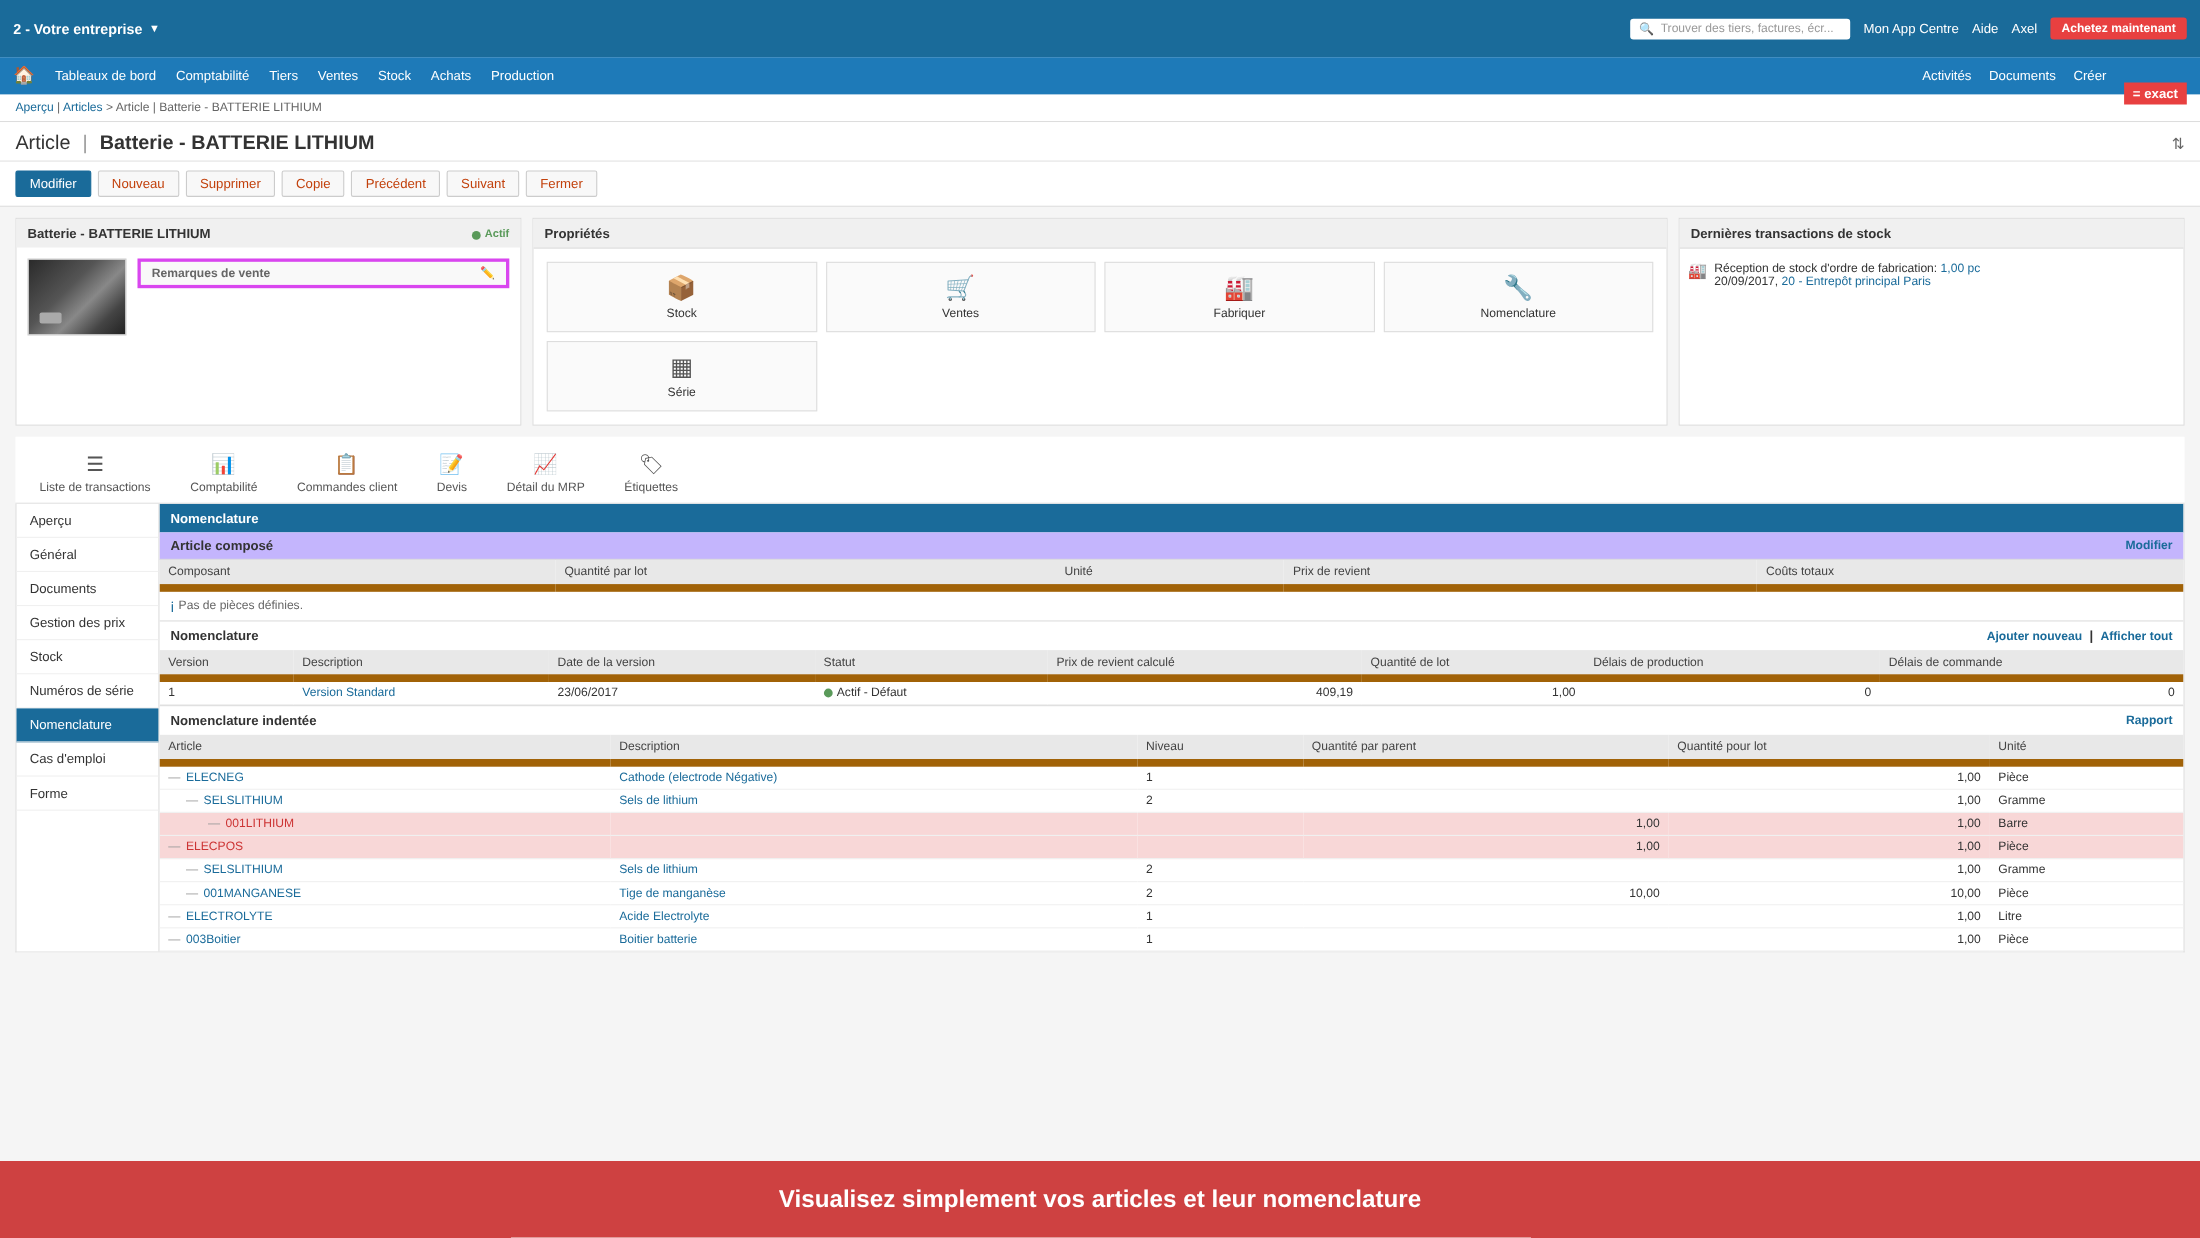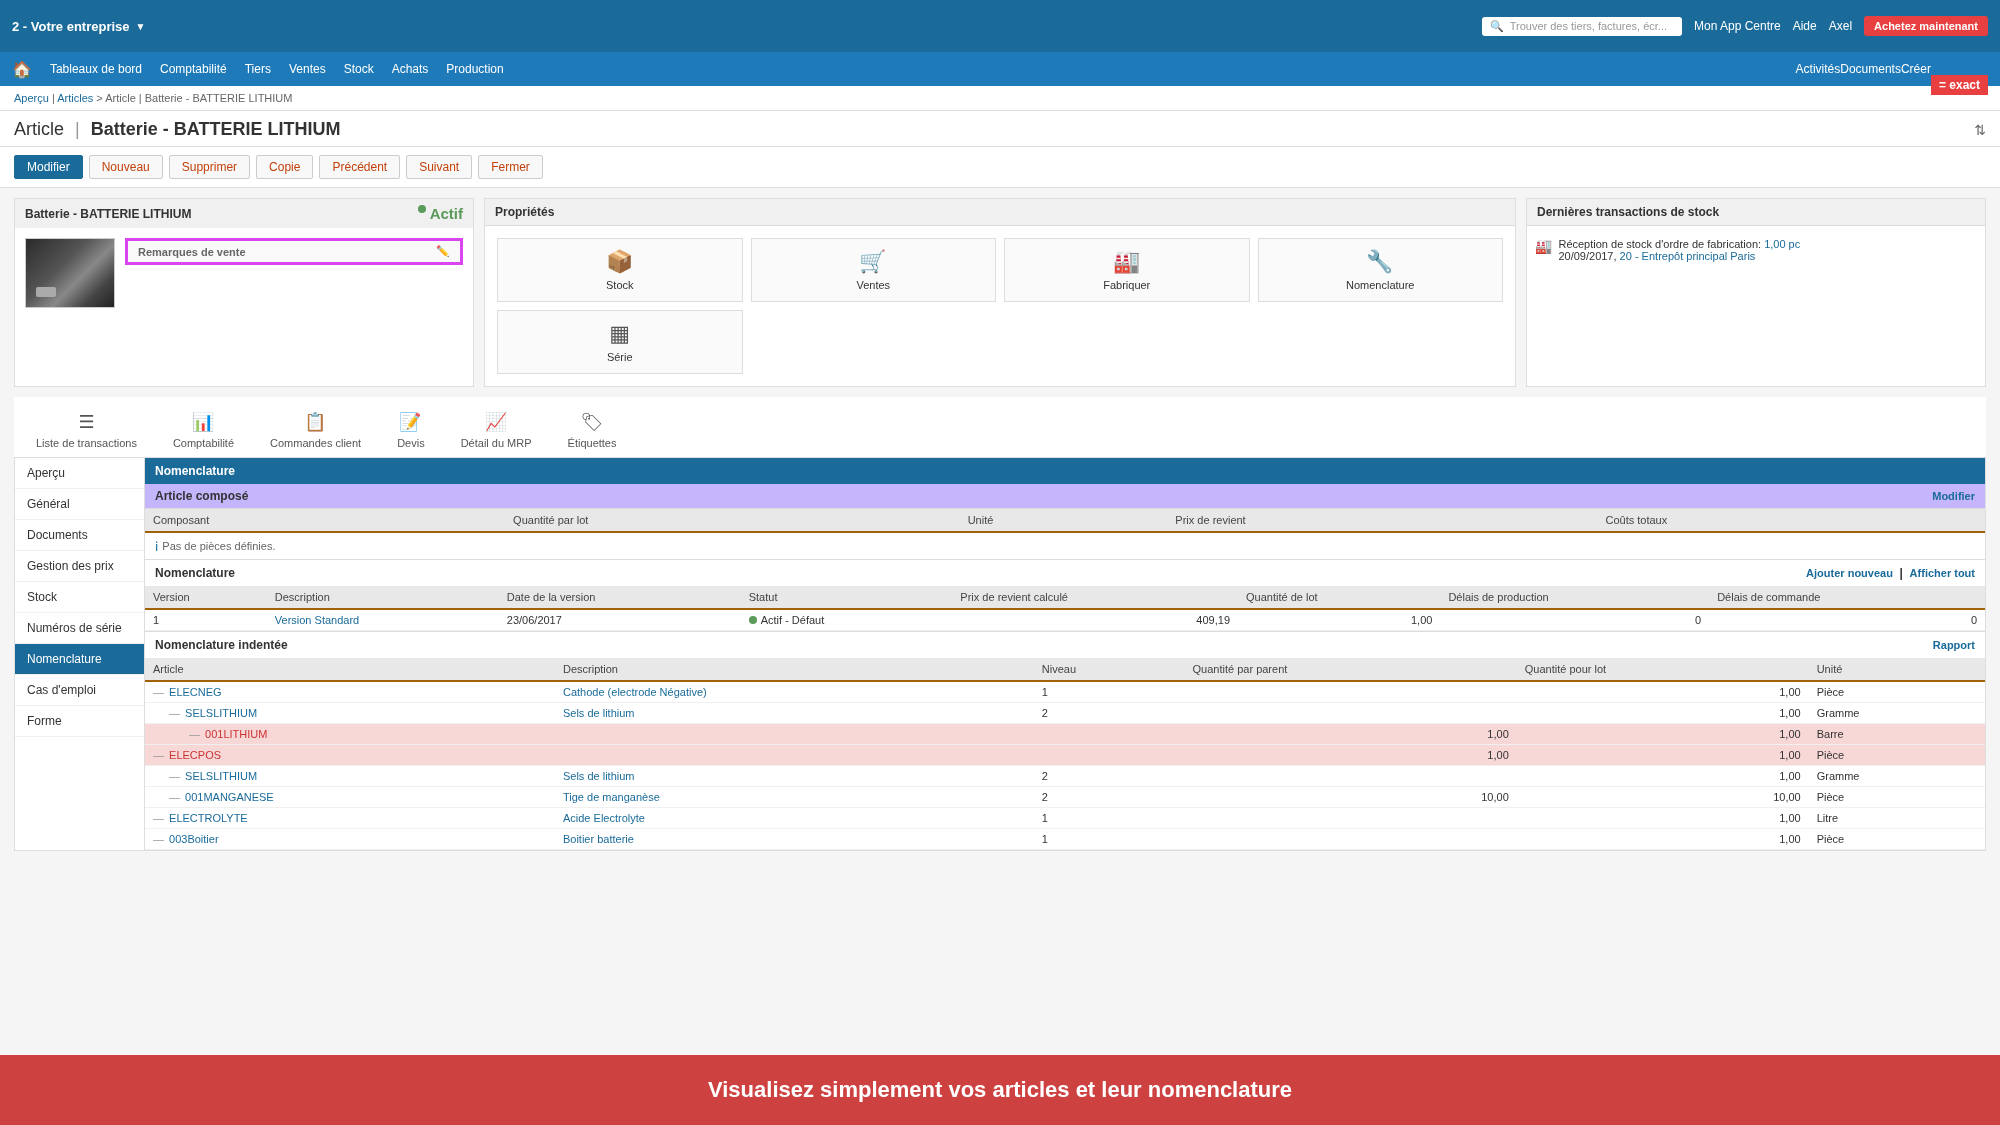--- a/index.html
+++ b/index.html
@@ -73,20 +73,21 @@
     .nav-item {
       color: white;
       font-size: 12px;
       cursor: pointer;
       padding: 6px 0;
       text-decoration: none;
     }
     .nav-bar-right {
       display: flex;
       align-items: center;
+      gap: 16px;
       color: white;
       font-size: 12px;
     }
 
     
     .breadcrumb-bar {
       background: white;
       padding: 6px 14px;
       font-size: 11px;
       color: #666;
@@ -151,24 +152,24 @@
       background: #f0f0f0;
       padding: 6px 10px;
       font-weight: bold;
       font-size: 12px;
       display: flex;
       align-items: center;
       justify-content: space-between;
     }
     .article-panel-header .actif-badge {
       display: flex;
-      align-items: flex-start;
+      align-items: flex-end;
       gap: 4px;
       color: #5a9a5a;
-      font-size: 15px;
+      font-size: 10px;
     }
     .green-dot { width: 8px; height: 8px; background: #5a9a5a; border-radius: 50%; display: inline-block; }
     .article-panel-body {
       display: flex;
       padding: 10px;
       gap: 10px;
       align-items: flex-start;
     }
     .article-image {
       width: 90px;
@@ -337,21 +338,21 @@
     
     .data-table {
       width: 100%;
       border-collapse: collapse;
       font-size: 11px;
     }
     .data-table th {
       background: #e8e8e8;
       padding: 5px 8px;
       text-align: left;
-      border-bottom: 2px solid #a16207;
+      border-bottom: 7px solid #a16207;
       font-weight: normal;
       color: #444;
       white-space: nowrap;
     }
     .data-table td {
       padding: 4px 8px;
       border-bottom: 1px solid #f0f0f0;
       white-space: nowrap;
     }
     .data-table a { color: #1a6b9a; text-decoration: none; }

